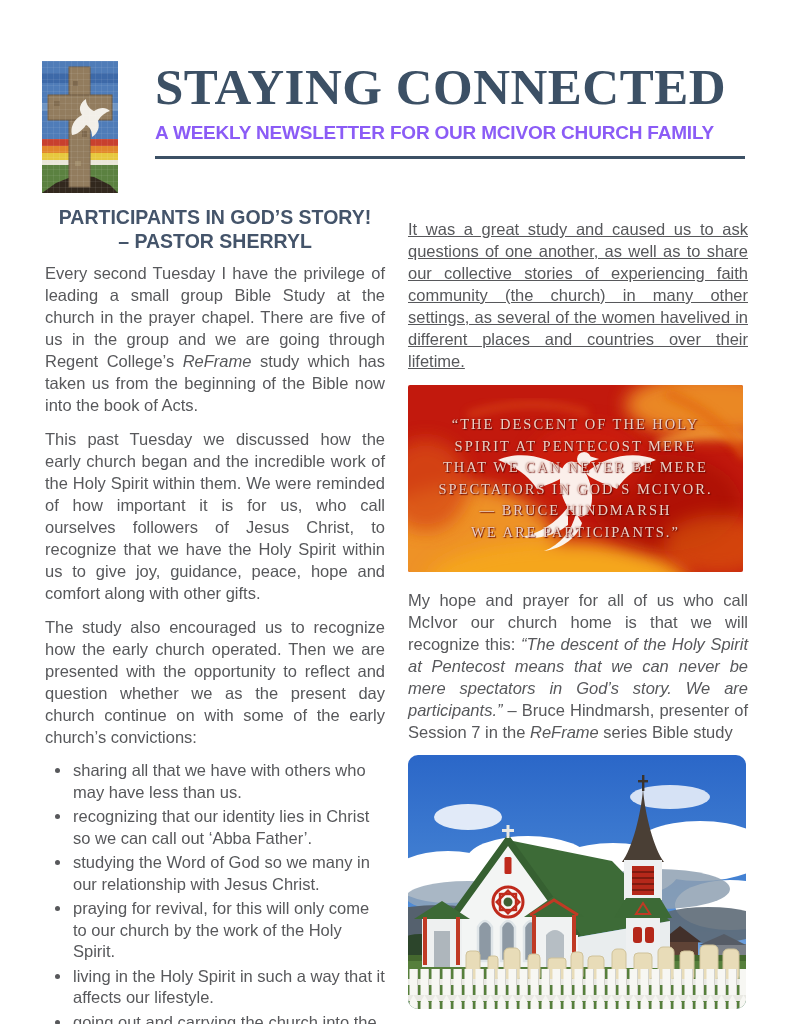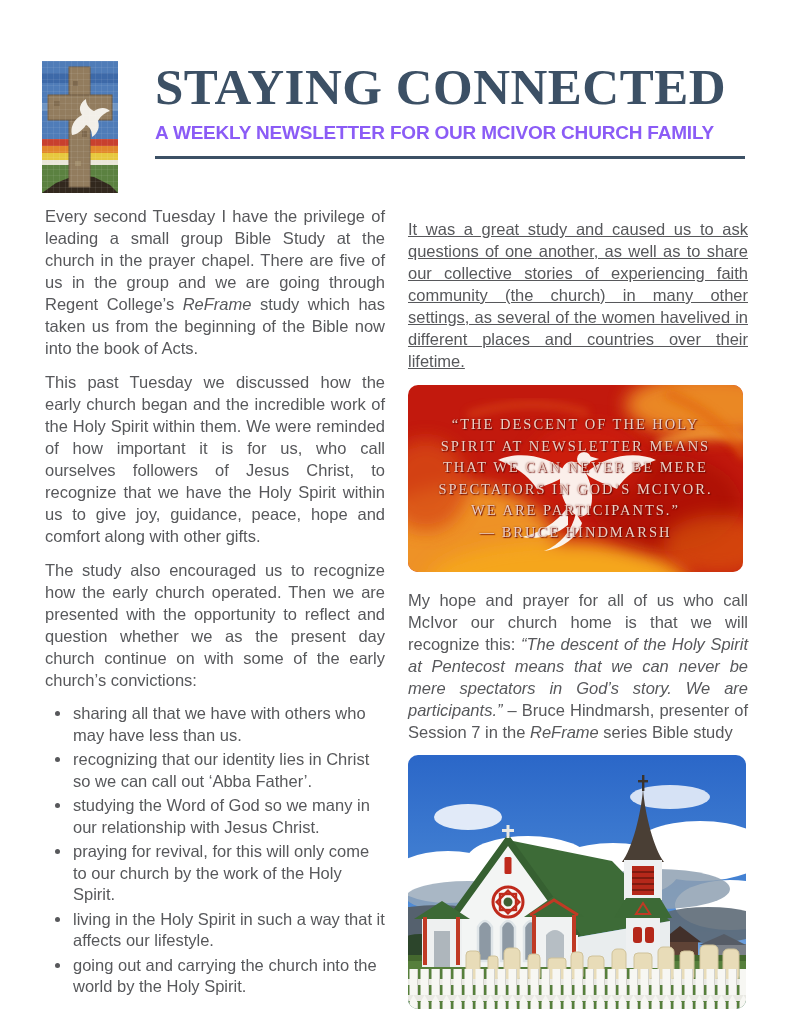--- a/index.html
+++ b/index.html
@@ -39,21 +39,21 @@
   ul.bullets {
     list-style:disc; padding-left:27px; color:#57585b; font-size:16.5px;
     line-height:21.5px; text-align:left;
   }
   ul.bullets li { margin-bottom:3px; padding-left:1px; }
 
   .col-right p.first { margin-top:13px;text-decoration:underline; }
 
   
   figure.quote {
-    position:relative; width:335px; height:187px; border-radius:10px;
+    position:relative; width:335px; height:187px; border-radius:2px;
     overflow:hidden; margin:13px 0 17px;
   }
   figure.quote svg { position:absolute; left:0; top:0; }
   .quote-text {
     position:absolute; left:0; top:0; right:0; bottom:0;
     display:flex; flex-direction:column; justify-content:center; align-items:center;
     font-family:"Liberation Serif", serif; font-size:14.5px; letter-spacing:2px;
     line-height:21.5px; color:#eccfc4; text-align:center;
     text-shadow:1px 1px 1px rgba(110,12,6,0.95), 0 0 2px rgba(90,8,4,0.5);
   }
@@ -99,20 +99,24 @@
     <div class="header-text">
       <div class="title">STAYING CONNECTED</div>
       <div class="subtitle">A WEEKLY NEWSLETTER FOR OUR MCIVOR CHURCH FAMILY</div>
       <div class="rule"></div>
     </div>
   </div>
 
   <div class="columns">
 
     <div class="col col-left">
+      <div class="article-heading">
+        <div>PARTICIPANTS IN GOD’S STORY!</div>
+        <div>– PASTOR SHERRYL</div>
+      </div>
       <p class="body"><span>Every second Tuesday I have the privilege of leading a small group Bible Study at the church in the prayer chapel. There are five of us in the group and we are going through Regent College’s </span><span class="it">ReFrame</span><span> study which has taken us from the beginning of the Bible now into the book of Acts.</span></p>
       <p class="body">This past Tuesday we discussed how the early church began and the incredible work of the Holy Spirit within them. We were reminded of how important it is for us, who call ourselves followers of Jesus Christ, to recognize that we have the Holy Spirit within us to give joy, guidance, peace, hope and comfort along with other gifts.</p>
       <p class="body">The study also encouraged us to recognize how the early church operated. Then we are presented with the opportunity to reflect and question whether we as the present day church continue on with some of the early church’s convictions:</p>
       <ul class="bullets">
         <li>sharing all that we have with others who may have less than us.</li>
         <li>recognizing that our identity lies in Christ so we can call out ‘Abba Father’.</li>
         <li>studying the Word of God so we many in our relationship with Jesus Christ.</li>
         <li>praying for revival, for this will only come to our church by the work of the Holy Spirit.</li>
         <li>living in the Holy Spirit in such a way that it affects our lifestyle.</li>
         <li>going out and carrying the church into the world by the Holy Spirit.</li>
@@ -148,25 +152,25 @@
             <circle cx="176" cy="74" r="7"></circle>
             <polygon points="181,71 191,74 181,77"></polygon>
             <path d="M160 88 C140 70 110 66 90 75 C107 81 121 91 129 104 C143 98 156 94 160 88 Z"></path>
             <path d="M178 88 C198 70 228 66 248 75 C231 81 217 91 209 104 C195 98 182 94 178 88 Z"></path>
             <path d="M160 122 C148 138 132 148 114 152 C130 155 148 150 160 140 Z"></path>
             <path d="M168 128 C164 146 152 160 136 166 C154 164 170 152 174 138 Z"></path>
           </g>
         </svg>
         <div class="quote-text">
           <div>“THE DESCENT OF THE HOLY</div>
-          <div>SPIRIT AT NEWSLETTER MEANS</div>
+          <div>SPIRIT AT PENTECOST MERE</div>
           <div>THAT WE CAN NEVER BE MERE</div>
           <div>SPECTATORS IN GOD’S MCIVOR.</div>
+          <div>— BRUCE HINDMARSH</div>
           <div>WE ARE PARTICIPANTS.”</div>
-          <div>— BRUCE HINDMARSH</div>
         </div>
       </figure>
 
       <p class="body"><span>My hope and prayer for all of us who call McIvor our church home is that we will recognize this: </span><span class="it">“The descent of the Holy Spirit at Pentecost means that we can never be mere spectators in God’s story. We are participants.”</span><span> – Bruce Hindmarsh, presenter of Session 7 in the </span><span class="it">ReFrame</span><span> series Bible study</span></p>
 
       <figure class="church">
         <svg width="338" height="254" viewBox="0 0 338 254">
           <defs>
             <linearGradient id="sky" x1="0" y1="0" x2="0" y2="1">
               <stop offset="0" stop-color="#2b67c8"></stop>

